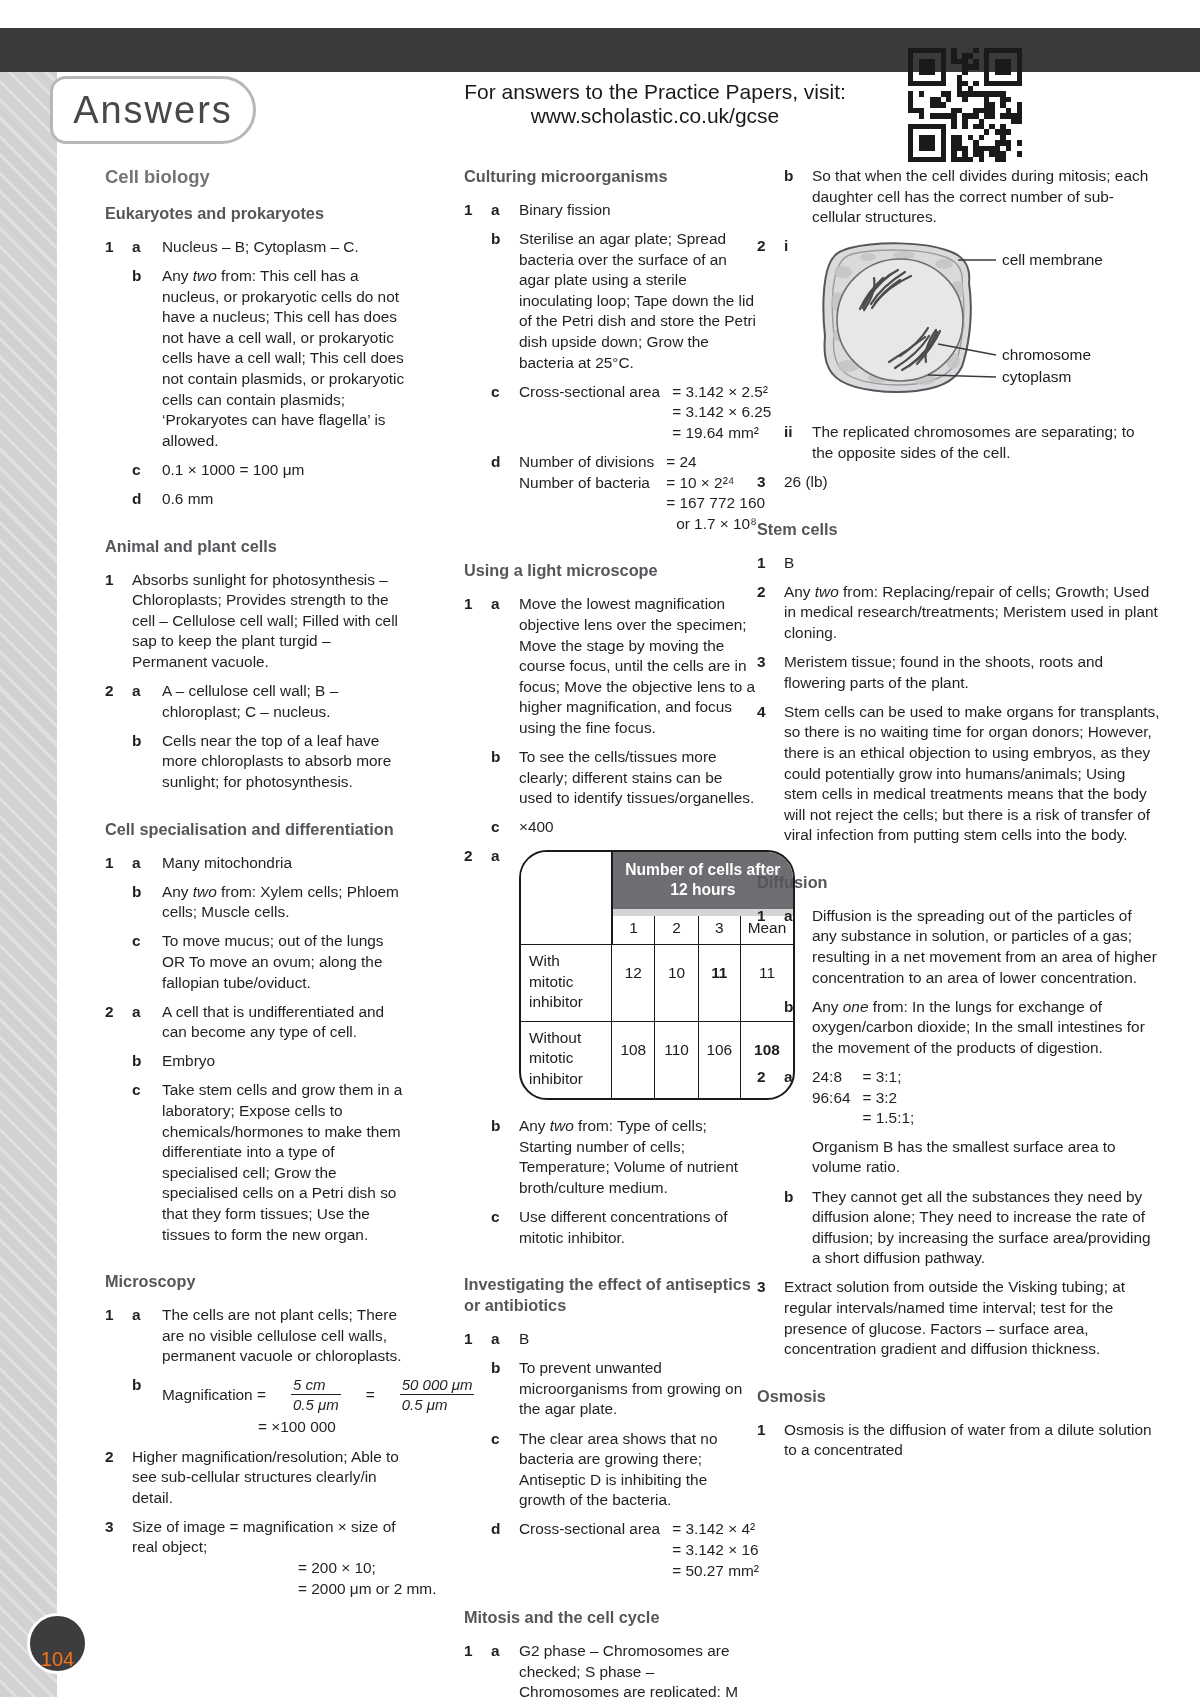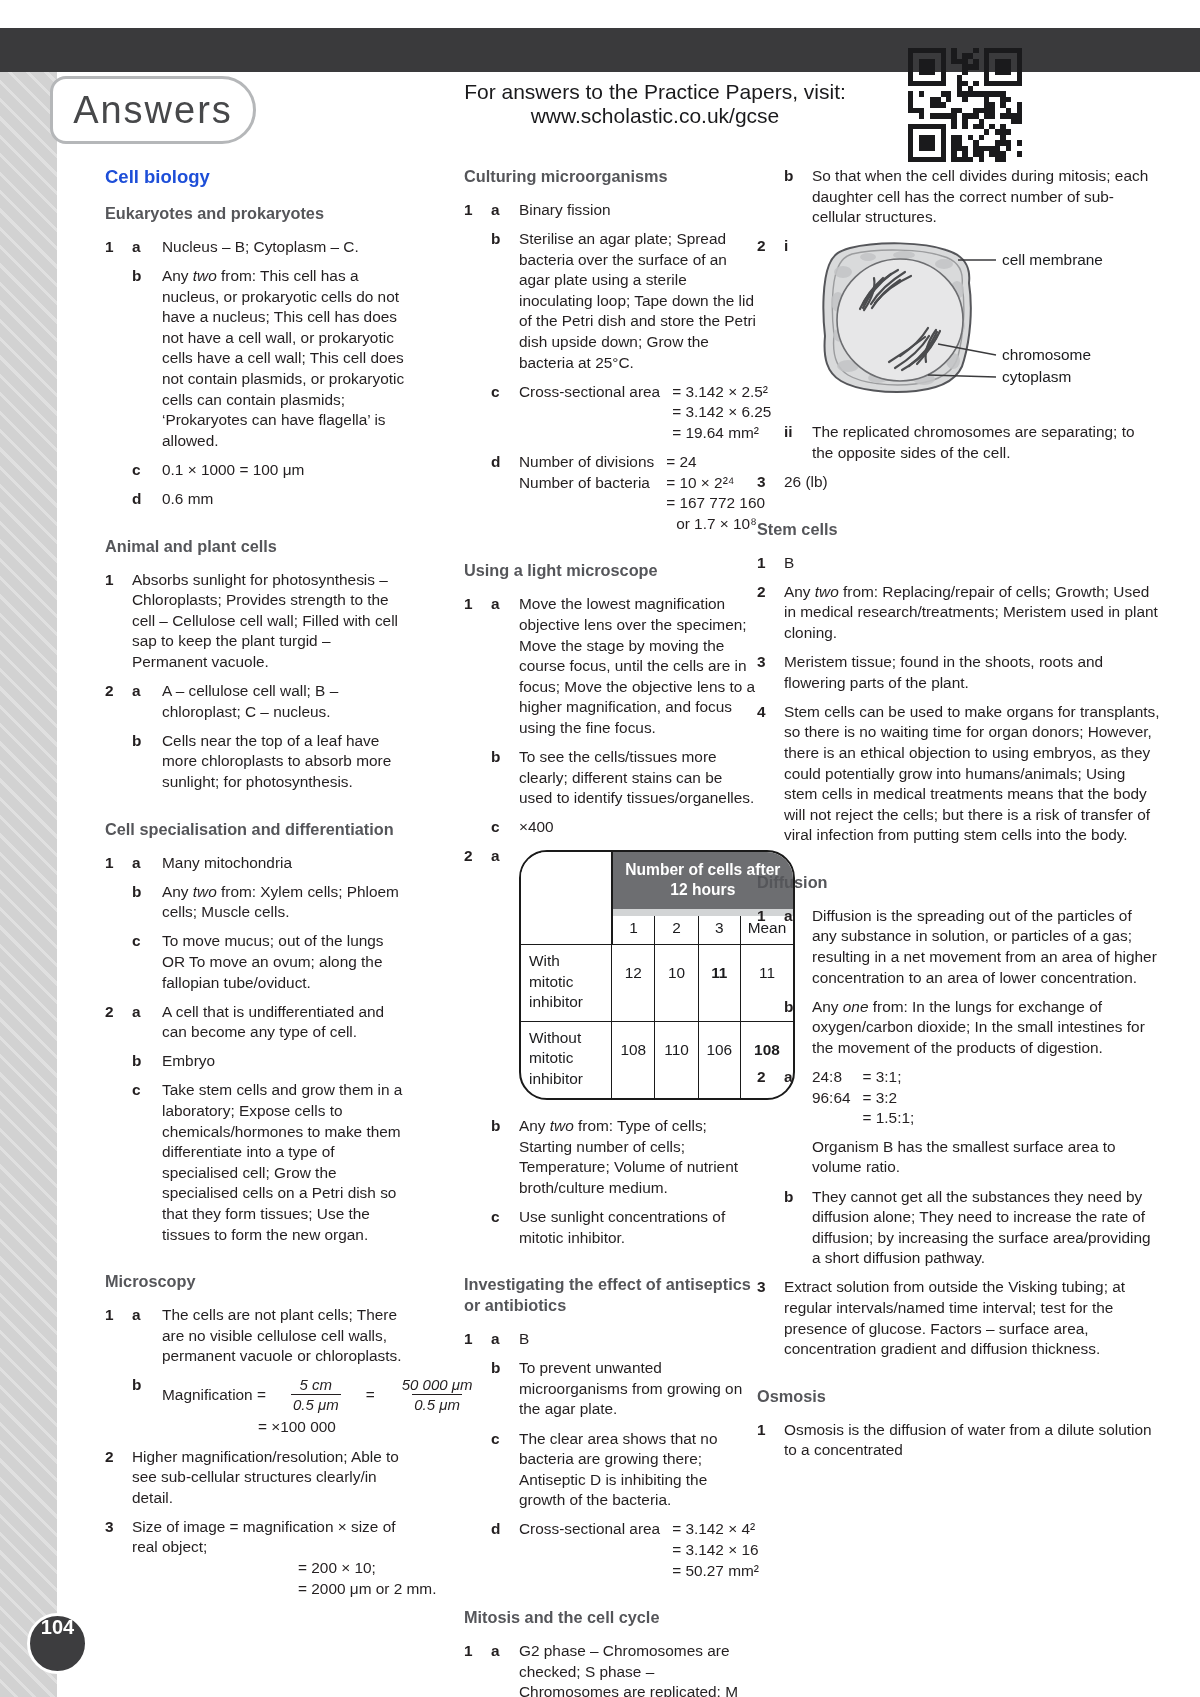--- a/index.html
+++ b/index.html
@@ -12,36 +12,36 @@
        border:3px solid #b5b7b9;border-radius:16px 34px 34px 16px;display:flex;align-items:center;
        justify-content:center;z-index:2}
   .pill span{font-size:38px;color:#47484a;letter-spacing:2px}
   .visit{position:absolute;left:430px;top:80px;width:450px;text-align:center;
        font-size:21px;line-height:23.5px;color:#1a1a1c}
   .qr{position:absolute;left:908px;top:48px}
   .col{position:absolute;top:166px;font-size:15.4px;line-height:20.6px}
   #col1{left:105px;width:303px}
   #col2{left:464px;width:292px}
   #col3{left:757px;width:403px}
-  .title{font-size:18.5px;font-weight:bold;color:#1d4ed8;margin:0 0 15px;line-height:22px}
+  .title{font-size:18.5px;font-weight:bold;color:#737373;margin:0 0 15px;line-height:22px}
   .sec{font-size:16.3px;font-weight:bold;color:#55565a;margin:26px 0 13px;line-height:21px}
   .col > .sec:first-child,.title + .sec{margin-top:0}
   .item{display:grid;grid-template-columns:27px 28px 1fr;margin:0 0 8.5px}
   #col1 .item{grid-template-columns:27px 30px 1fr}
   .item.noletter{grid-template-columns:27px 1fr !important}
   .num,.let{font-weight:bold}
   .ibody{min-width:0}
   .para{margin:0}
   .para.gap{margin-top:8px}
   .eq{display:grid;grid-template-columns:max-content 1fr;column-gap:12px}
   .eq .lhs,.eq .rhs{white-space:nowrap}
   .eq .rhs.or{padding-left:10px}
   .lines div{white-space:nowrap}
   .frac-line{display:flex;align-items:center;gap:25px;white-space:nowrap}
-  .frac{display:inline-flex;flex-direction:column;align-items:center;font-style:italic;
+  .frac{display:inline-flex;flex-direction:column;font-style:italic;
         line-height:19px;font-size:15px}
   .frac .den{border-top:1.3px solid #231f20;padding:0 2px}
   .frac .numr{padding:0 2px}
   .frac-res{padding-left:96px;margin-top:3px}
   .ans-table{width:272px;border:2.5px solid #1a1a1a;border-radius:28px;overflow:hidden;
         margin:4px 0 8px;background:#fff}
   .ans-table table{border-collapse:collapse;width:100%;table-layout:fixed}
   .ans-table td{font-size:15.4px;color:#1b1b1d;vertical-align:top;padding:0}
   td.corner{border-right:2.2px solid #1a1a1a;border-bottom:1.8px solid #1a1a1a;background:#fff}
   td.thead{background:#6d6e71;color:#fff;font-weight:bold;text-align:center;
@@ -49,22 +49,22 @@
   td.strip{background:#d2d4d5;height:7px}
   tr.subh td{text-align:center;padding:2px 0 5px;border-bottom:1.8px solid #1a1a1a;
         border-left:1.7px solid #1a1a1a}
   tr.datar td{text-align:center;padding:18px 0;border-left:1.7px solid #1a1a1a}
   tr.datar td.rlabel{text-align:left;padding:6px 4px 8px 8px;border-left:none}
   tr.datar + tr.datar td{border-top:1.8px solid #1a1a1a}
   .ans-table td.b{font-weight:bold}
   .figwrap{margin:2px 0 4px}
   .figlabel{font-size:15.4px;fill:#1c1c1e;font-family:"Liberation Sans","DejaVu Sans",sans-serif}
   .pagenum{position:absolute;left:27px;top:1613px;width:55px;height:55px;border-radius:50%;
-        background:#3d3d3f;border:3px solid #fff;color:#ffffff;font-weight:bold;font-size:20px;
-        display:flex;align-items:flex-start;justify-content:center;z-index:2}
+        background:#3d3d3f;border:3px solid #fff;color:#f97316;font-weight:normal;font-size:20px;
+        display:flex;align-items:flex-end;justify-content:center;z-index:2}
 </style>
 </head>
 <body>
 
 <div class="topbar"></div>
 <div class="leftband"></div>
 
 <div class="pill">
   <span>Answers</span>
 </div>
@@ -560,21 +560,21 @@
       <span class="num"></span>
       <span class="let">b</span>
       <div class="ibody">
         <p class="para">Any <i>two</i> from: Type of cells; Starting number of cells; Temperature; Volume of nutrient broth/culture medium.</p>
       </div>
     </div>
     <div class="item">
       <span class="num"></span>
       <span class="let">c</span>
       <div class="ibody">
-        <p class="para">Use sunlight concentrations of mitotic inhibitor.</p>
+        <p class="para">Use different concentrations of mitotic inhibitor.</p>
       </div>
     </div>
     <h3 class="sec">Investigating the effect of antiseptics or antibiotics</h3>
     <div class="item">
       <span class="num">1</span>
       <span class="let">a</span>
       <div class="ibody">
         <p class="para">B</p>
       </div>
     </div>

